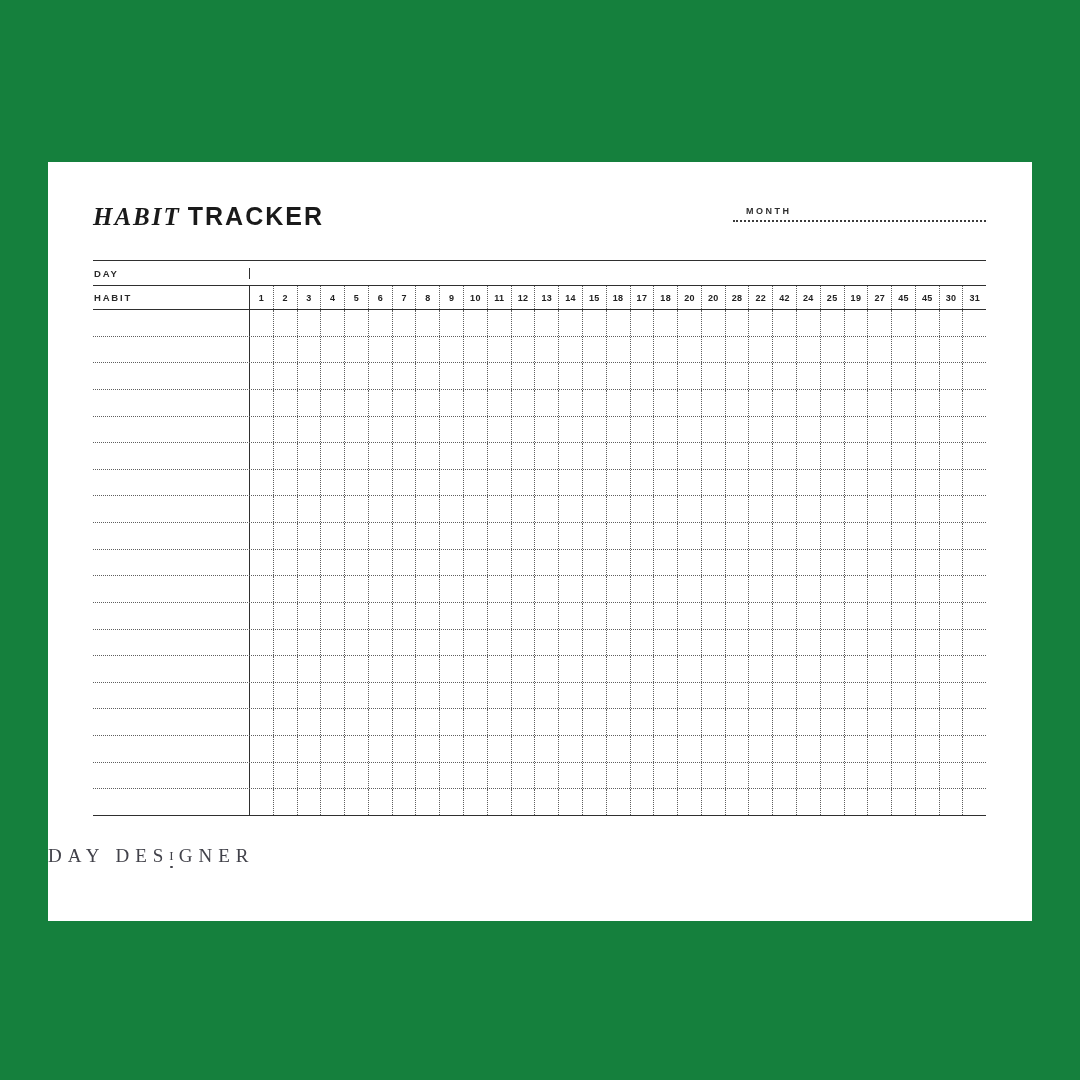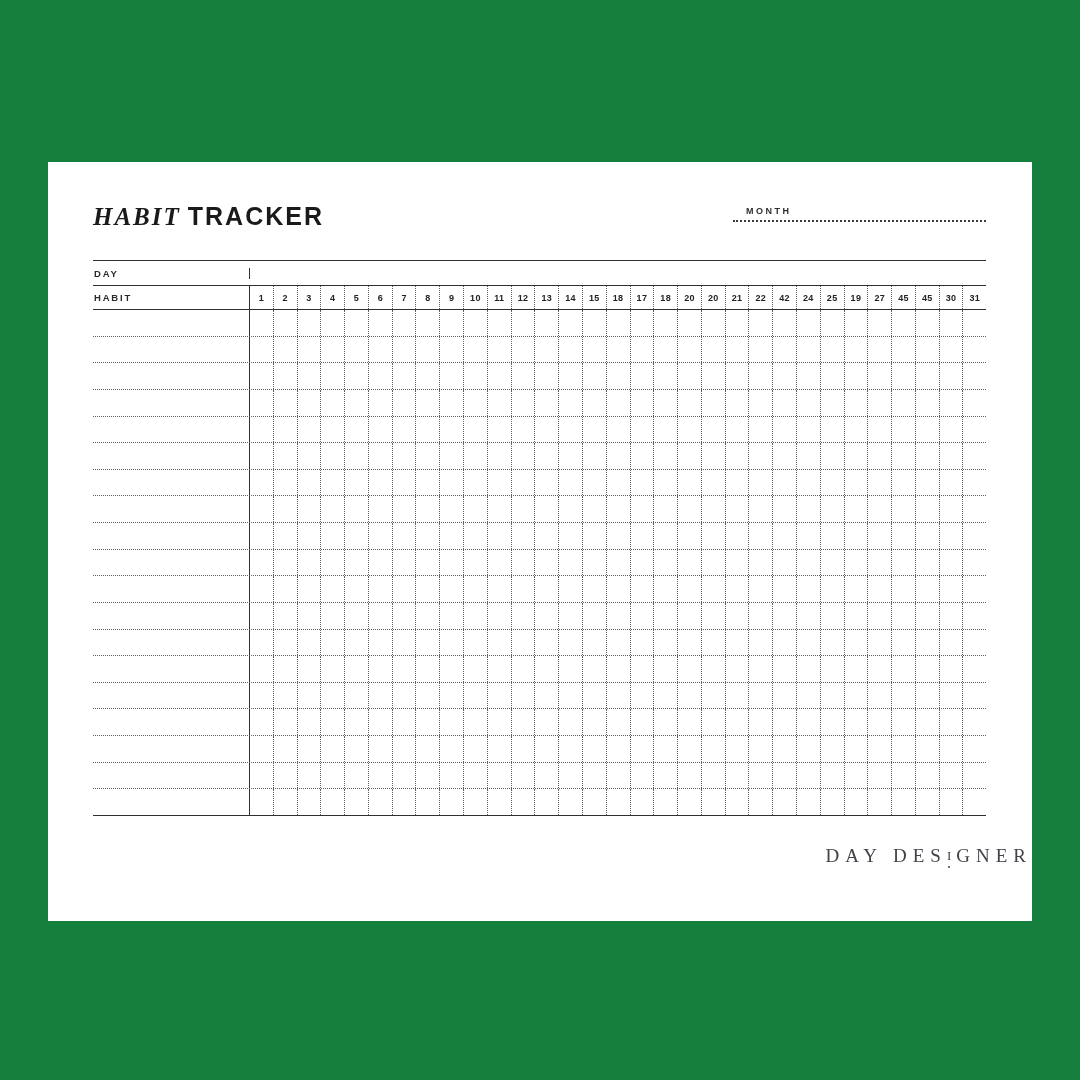--- a/index.html
+++ b/index.html
@@ -92,22 +92,22 @@
 
   .header-row.day-row   { height: 25px; border-bottom: 1.5px solid #2f2f2f; align-items: center; }
   .header-row.habit-row { height: 24px; border-bottom: 1.5px solid #2f2f2f; }
 
   .body-row { height: 26.63px; border-bottom: 1px dotted #5f5f5f; }
   #grid-body .body-row:last-child { border-bottom: 1.5px solid #2f2f2f; }
 
   
   .footer {
     position: absolute;
-    left: 18px; right: 0; top: 683px;
-    text-align: right;
+    left: 0; right: 0; top: 683px;
+    text-align: left;
   }
   .logo {
     font-family: "Liberation Serif", serif;
     font-size: 19px;
     letter-spacing: 6px;
     color: #42424a;
     white-space: nowrap;
   }
   .logo-i {
     display: inline-block;
@@ -201,21 +201,21 @@
             <div class="day-cell">11</div>
             <div class="day-cell">12</div>
             <div class="day-cell">13</div>
             <div class="day-cell">14</div>
             <div class="day-cell">15</div>
             <div class="day-cell">18</div>
             <div class="day-cell">17</div>
             <div class="day-cell">18</div>
             <div class="day-cell">20</div>
             <div class="day-cell">20</div>
-            <div class="day-cell">21</div>
+            <div class="day-cell">28</div>
             <div class="day-cell">22</div>
             <div class="day-cell">42</div>
             <div class="day-cell">24</div>
             <div class="day-cell">25</div>
             <div class="day-cell">19</div>
             <div class="day-cell">27</div>
             <div class="day-cell">45</div>
             <div class="day-cell">45</div>
             <div class="day-cell">30</div>
             <div class="day-cell">31</div>

